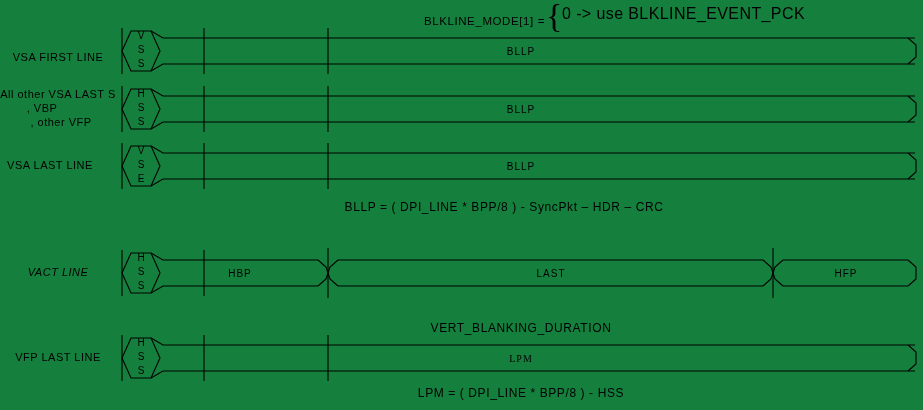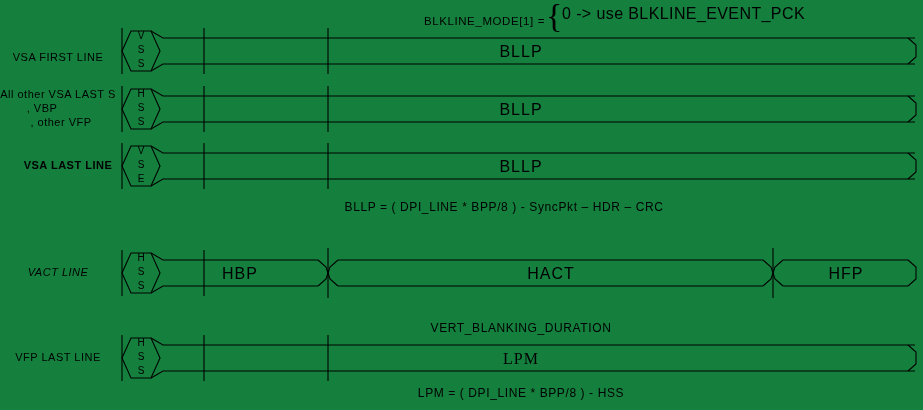--- a/index.html
+++ b/index.html
@@ -40,21 +40,21 @@
   }
   .txt.rgt {
     text-align: right;
     transform: translateX(-100%);
   }
   .row-label {
     font-size: 11px;
     letter-spacing: 0.5px;
   }
   .seg-label {
-    font-size: 16px;
+    font-size: 10px;
     letter-spacing: 1px;
   }
   .mode-label {
     font-size: 11.5px;
     letter-spacing: 0.6px;
   }
   .mode-opt {
     font-size: 16px;
     letter-spacing: 0.4px;
   }
@@ -176,38 +176,38 @@
   <div class="txt row-label ctr" style="left:58px; top:88px;">All other VSA LAST S</div>
   <div class="txt row-label ctr" style="left:42px; top:102px;">, VBP</div>
   <div class="txt row-label ctr" style="left:61px; top:116px;">, other VFP</div>
 
   <div class="pkt-letter" style="left:141px; top:88px;">H</div>
   <div class="pkt-letter" style="left:141px; top:102px;">S</div>
   <div class="pkt-letter" style="left:141px; top:116px;">S</div>
 
   <div class="txt seg-label ctr" style="left:521px; top:103px;">BLLP</div>
 
-  <div class="txt row-label ctr" style="left:68px; top:159px;font-weight:bold;">VSA LAST LINE</div>
+  <div class="txt row-label ctr" style="left:50px; top:159px;">VSA LAST LINE</div>
 
   <div class="pkt-letter" style="left:141px; top:145px;">V</div>
   <div class="pkt-letter" style="left:141px; top:159px;">S</div>
   <div class="pkt-letter" style="left:141px; top:173px;">E</div>
 
   <div class="txt seg-label ctr" style="left:521px; top:160px;">BLLP</div>
 
   <div class="txt formula ctr" style="left:504px; top:201px;">BLLP = ( DPI_LINE * BPP/8 ) - SyncPkt – HDR – CRC</div>
 
   <div class="txt row-label ctr" style="left:58px; top:266px;font-style:italic;">VACT LINE</div>
 
   <div class="pkt-letter" style="left:141px; top:252px;">H</div>
   <div class="pkt-letter" style="left:141px; top:266px;">S</div>
   <div class="pkt-letter" style="left:141px; top:280px;">S</div>
 
   <div class="txt seg-label ctr" style="left:240px; top:267px;">HBP</div>
-  <div class="txt seg-label ctr" style="left:551px; top:267px;">HACT</div>
+  <div class="txt seg-label ctr" style="left:551px; top:267px;">LAST</div>
   <div class="txt seg-label ctr" style="left:846px; top:267px;">HFP</div>
 
   <div class="txt row-label ctr" style="left:58px; top:351px;">VFP LAST LINE</div>
 
   <div class="pkt-letter" style="left:141px; top:337px;">H</div>
   <div class="pkt-letter" style="left:141px; top:351px;">S</div>
   <div class="pkt-letter" style="left:141px; top:365px;">S</div>
 
   <div class="txt formula ctr" style="left:521px; top:322px;">VERT_BLANKING_DURATION</div>
 

